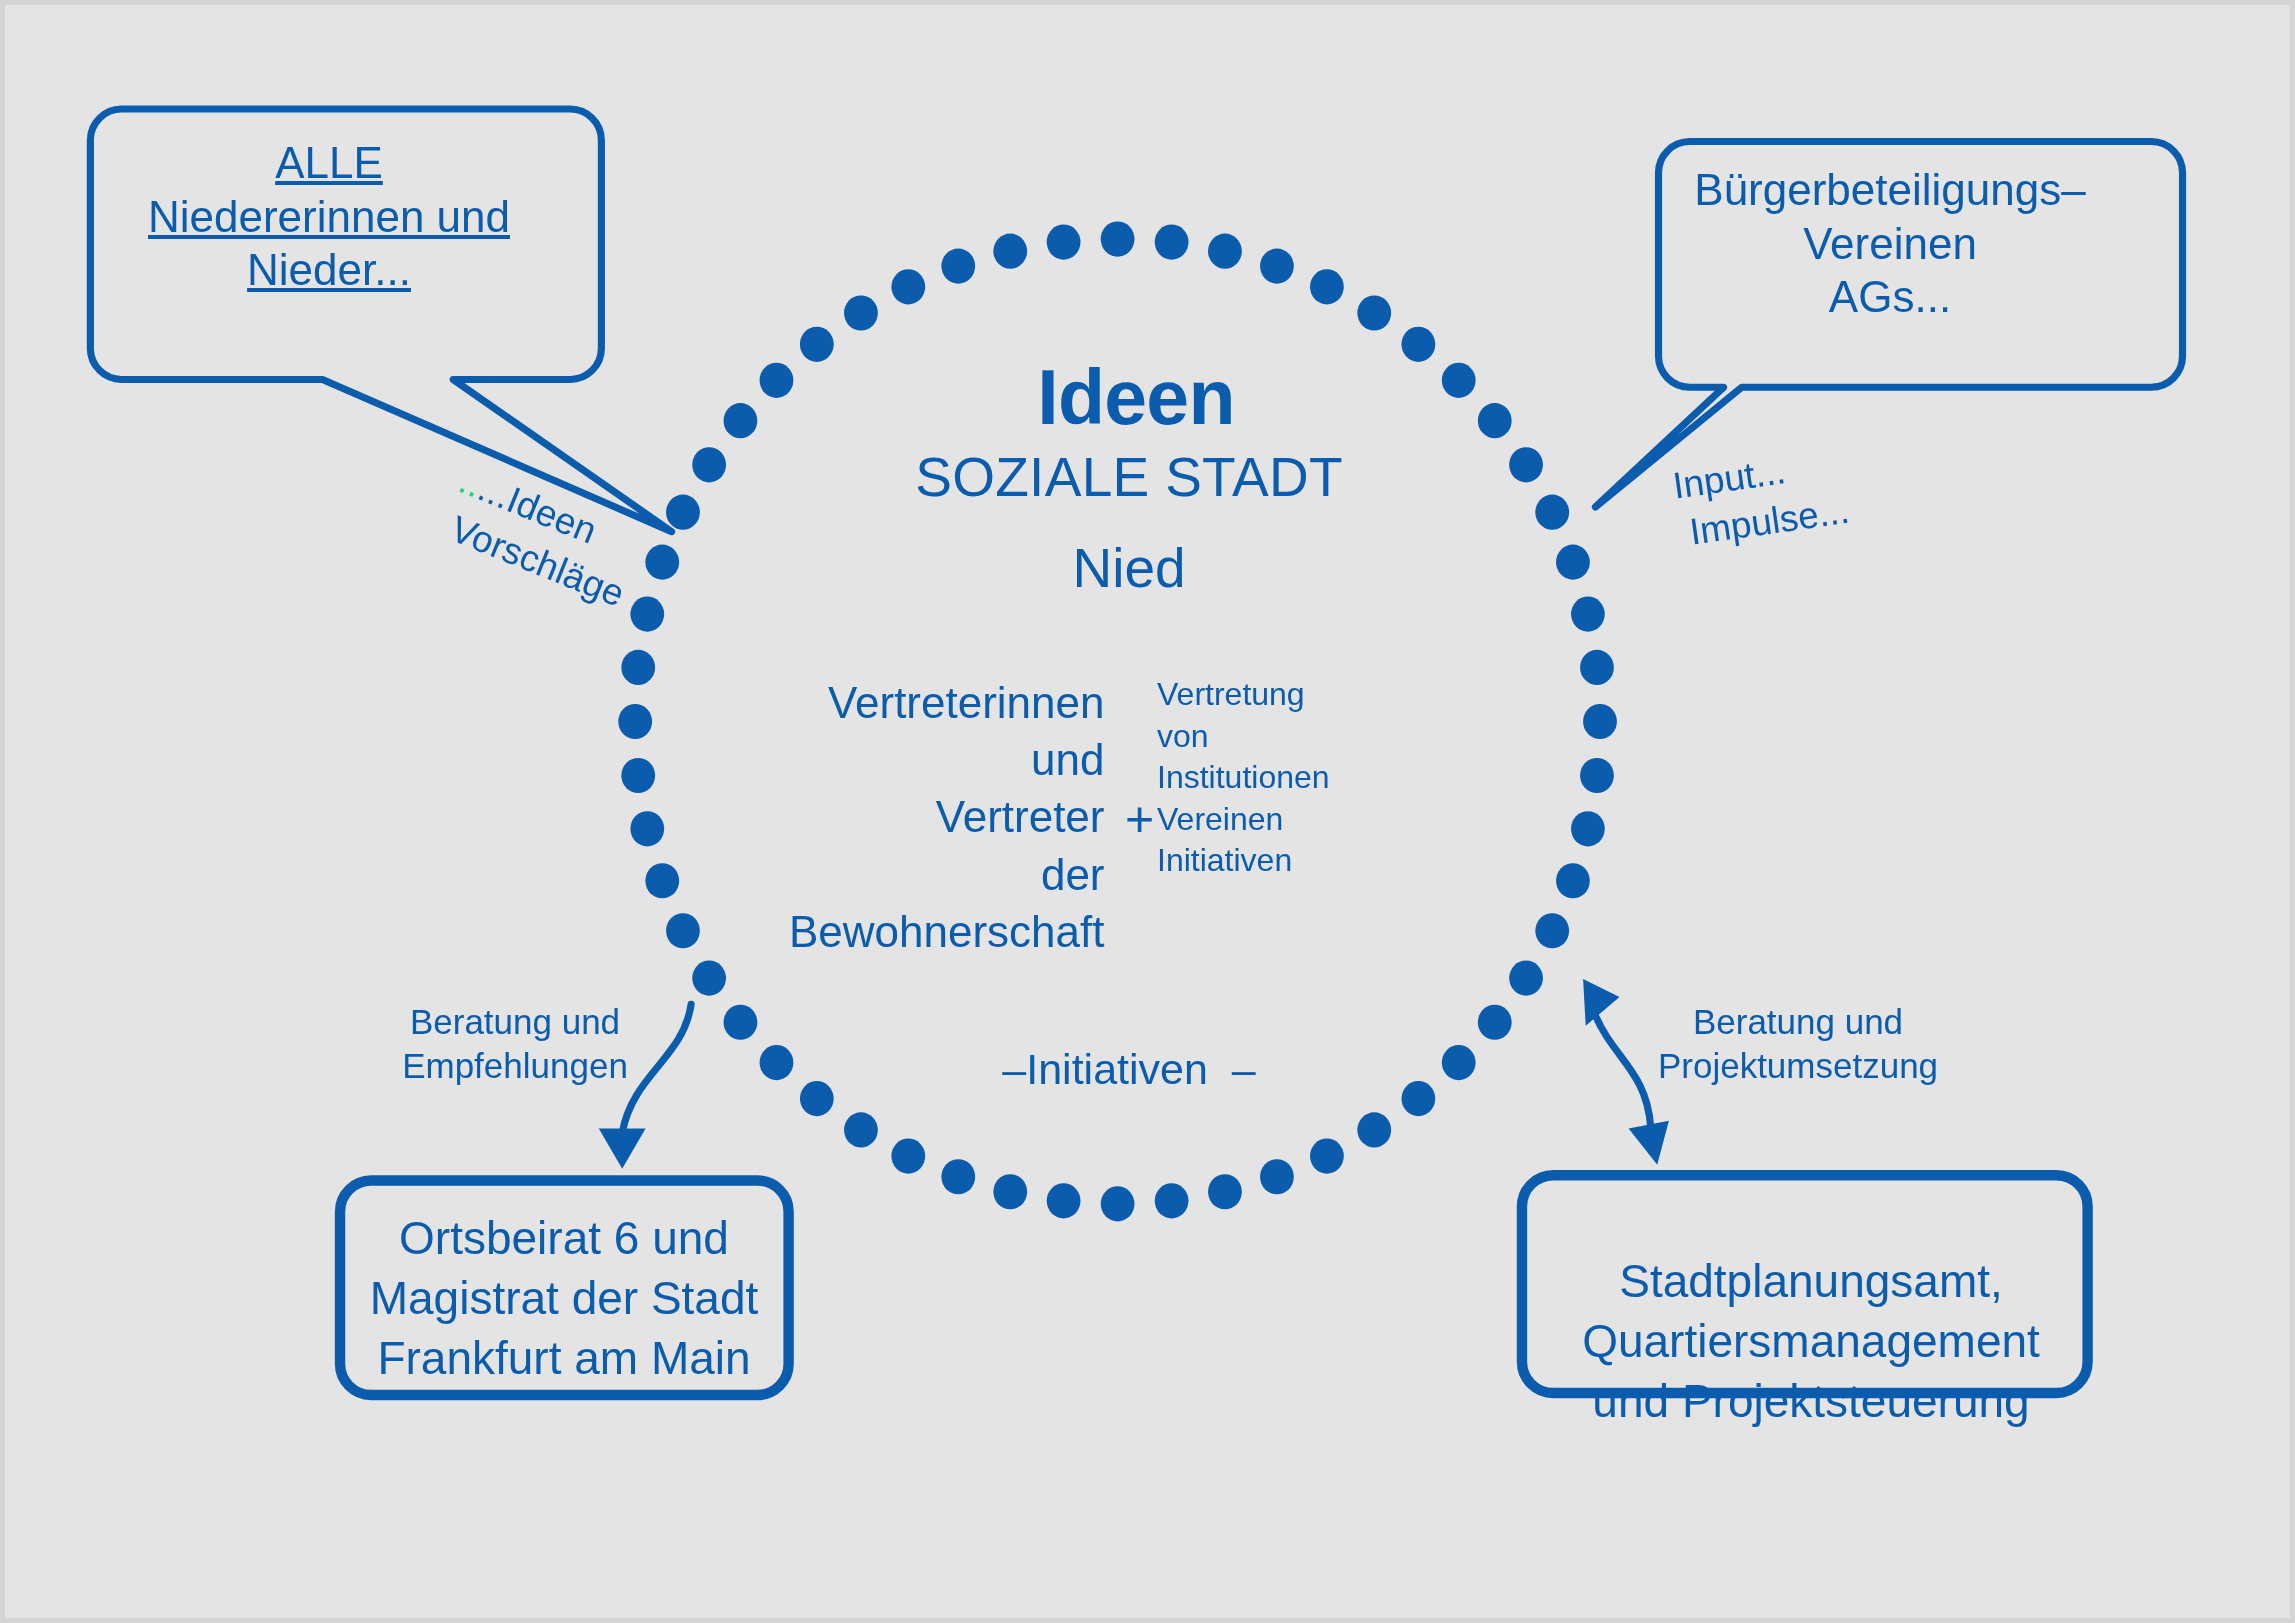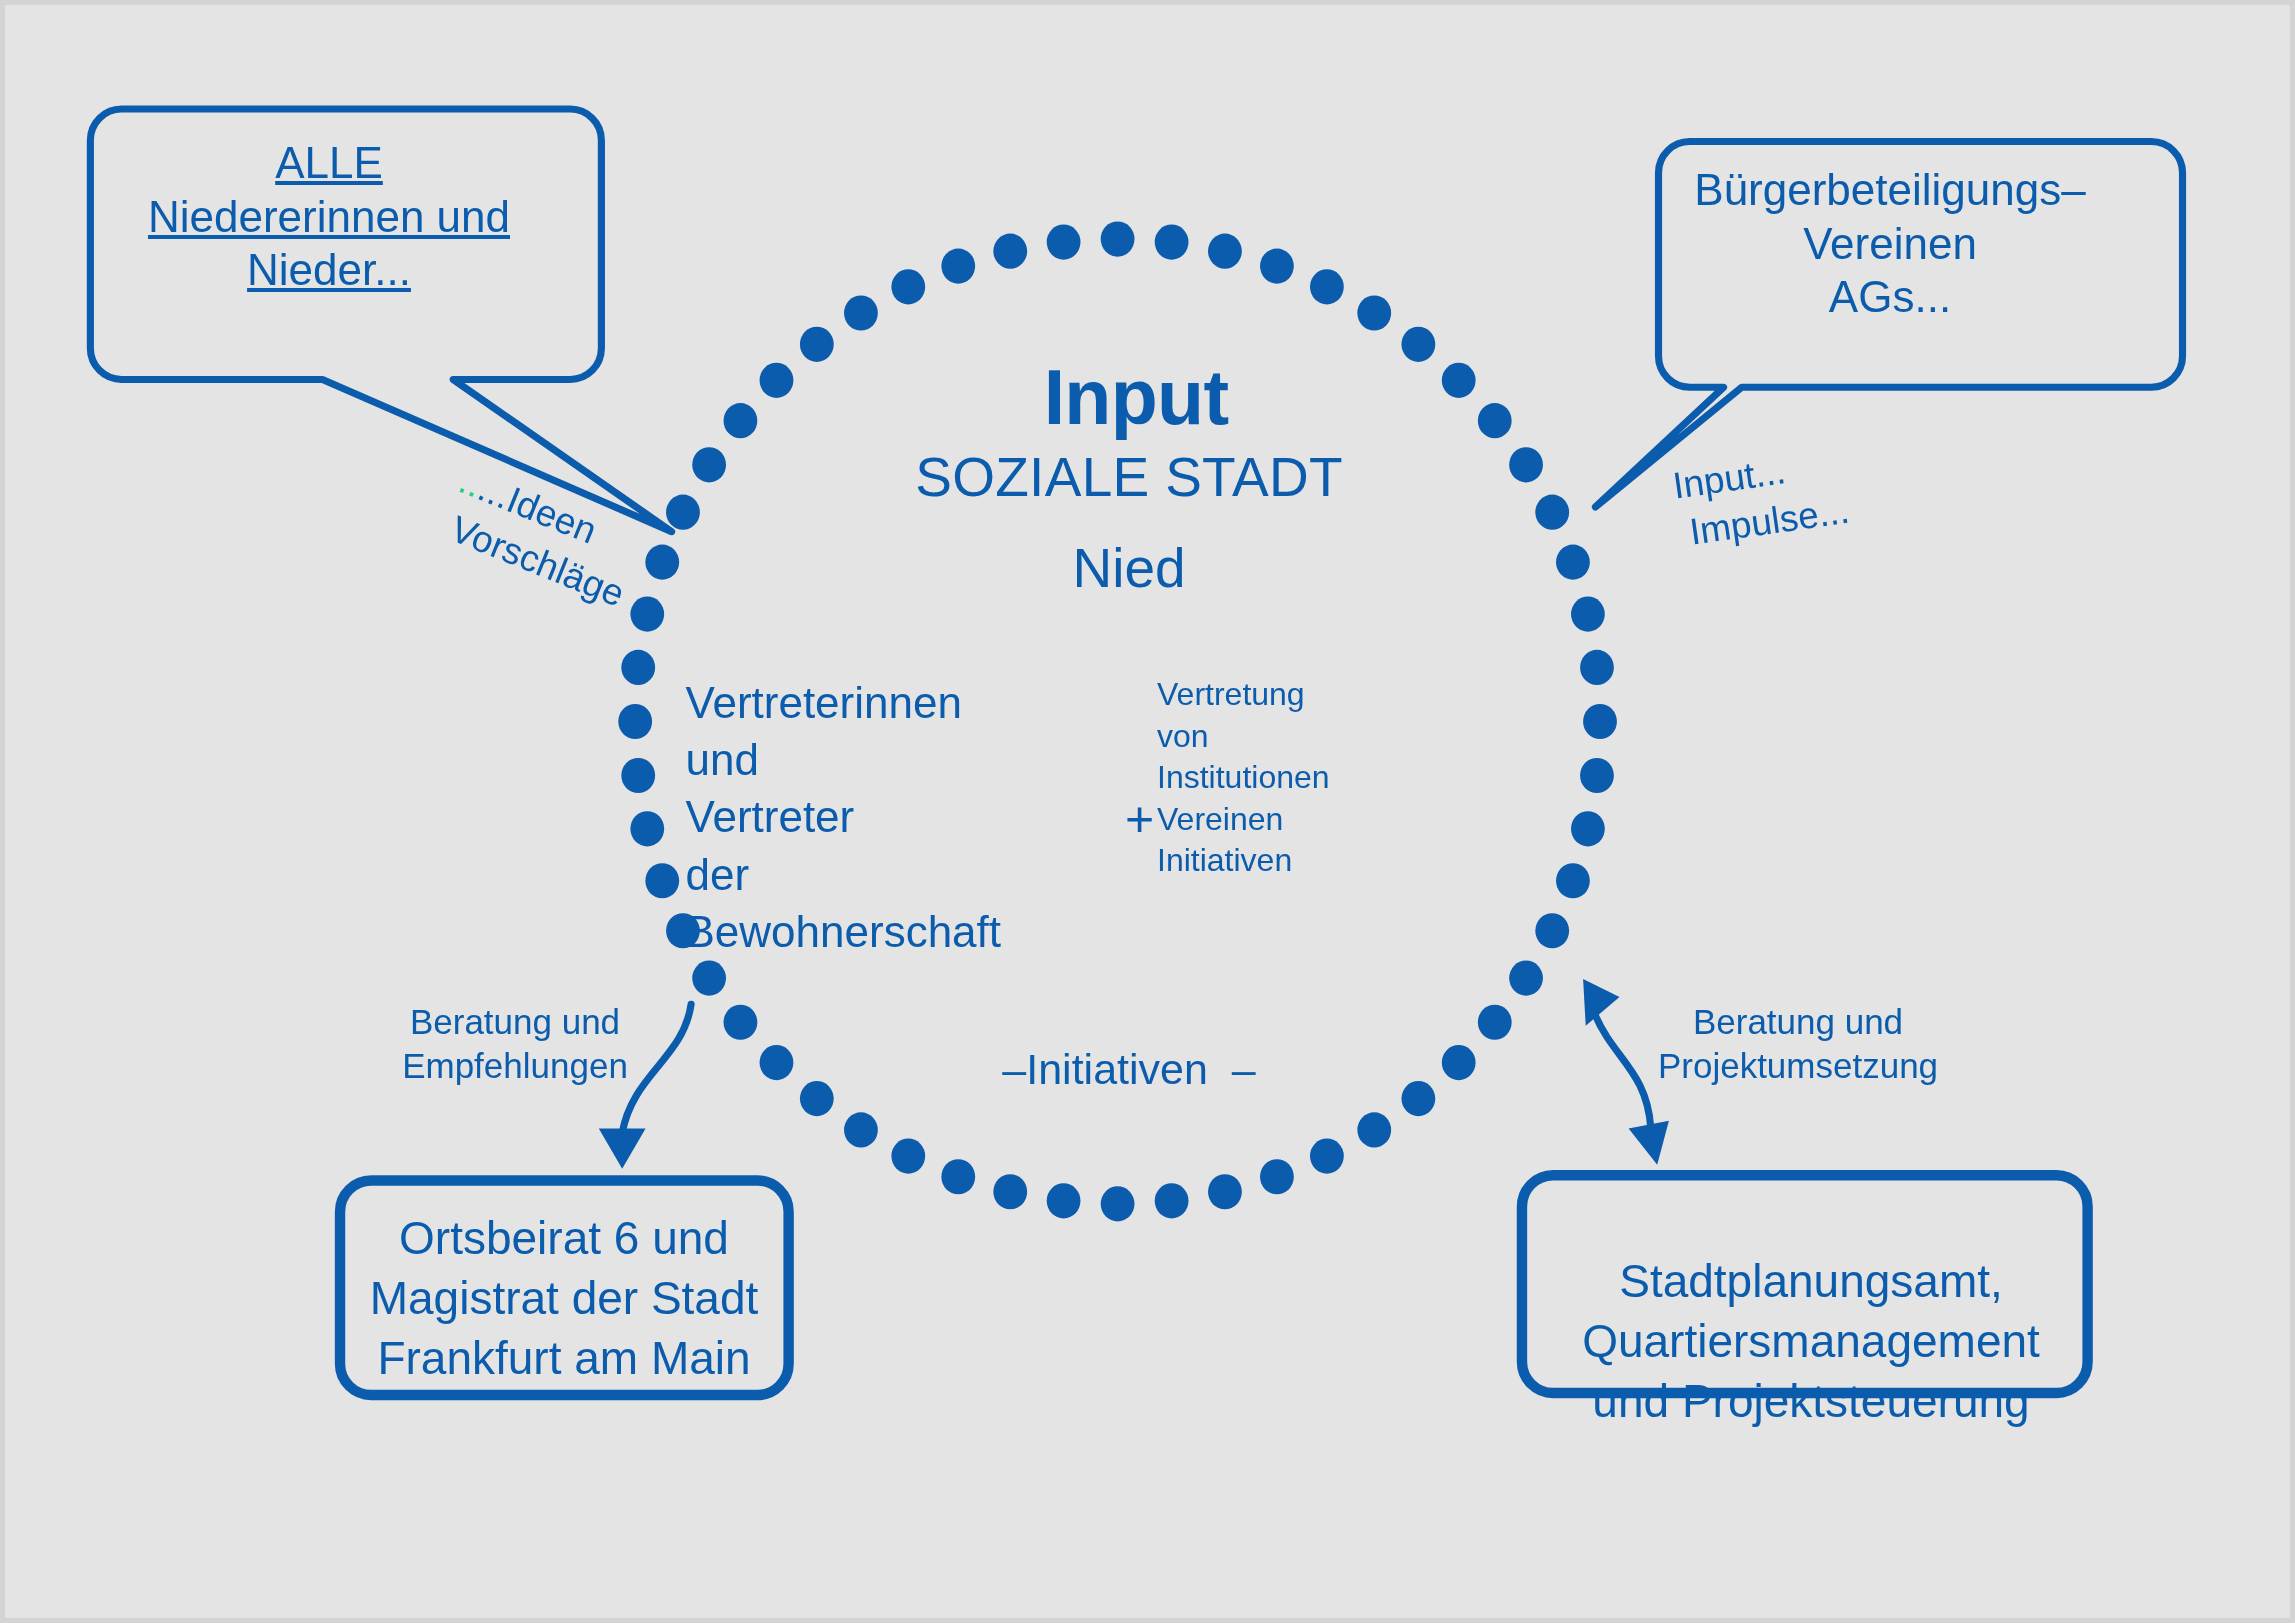--- a/index.html
+++ b/index.html
@@ -26,21 +26,21 @@
   #title-soziale{
     left:1124px;top:440px;
     font-size:55px;letter-spacing:0.3px;
   }
   #title-nied{
     left:1124px;top:531px;
     font-size:55px;
   }
   #col-left{
     left:890px;top:669px;width:419px;
-    font-size:44px;text-align:left;line-height:1.30;
+    font-size:44px;text-align:right;line-height:1.30;
     transform:translateX(-50%);
   }
   #col-right{
     left:1335px;top:669px;width:366px;
     font-size:32px;text-align:left;line-height:1.30;
     transform:translateX(-50%);
   }
   #plus-sign{
     left:1120px;top:785px;font-size:50px;
   }
@@ -160,21 +160,21 @@
 
     <g>
       <path d="M2442 1552 C 2470 1620, 2522 1640, 2528 1726" fill="none" stroke="#0b5cad" stroke-width="11" stroke-linecap="round"></path>
       <path d="M2424 1498 l 4 72 l 52 -44 z" fill="#0b5cad"></path>
       <path d="M2538 1784 l -44 -56 l 62 -12 z" fill="#0b5cad"></path>
     </g>
   </svg>
 
   <div class="layer">
 
-    <div class="txt ctr" id="title-beirat">Input</div>
+    <div class="txt ctr" id="title-beirat">Ideen</div>
     <div class="txt ctr" id="title-soziale">SOZIALE STADT</div>
     <div class="txt ctr" id="title-nied">Nied</div>
 
     <div class="txt" id="col-left">Vertreterinnen
 und
 Vertreter
 der
 Bewohnerschaft</div>
     <div class="txt" id="plus-sign">+</div>
     <div class="txt" id="col-right">Vertretung

